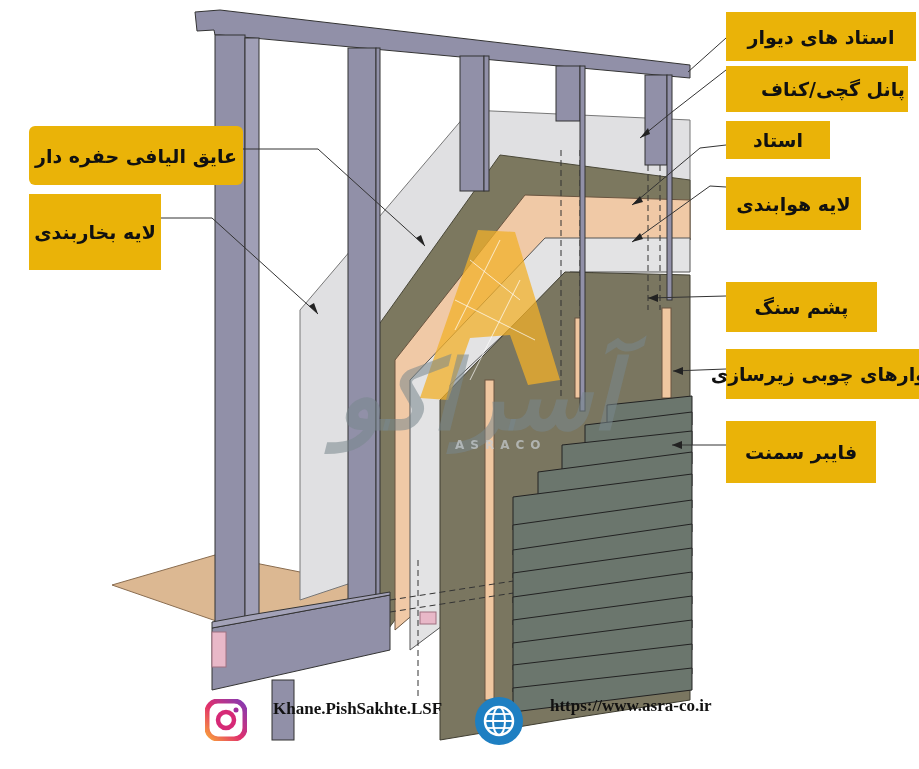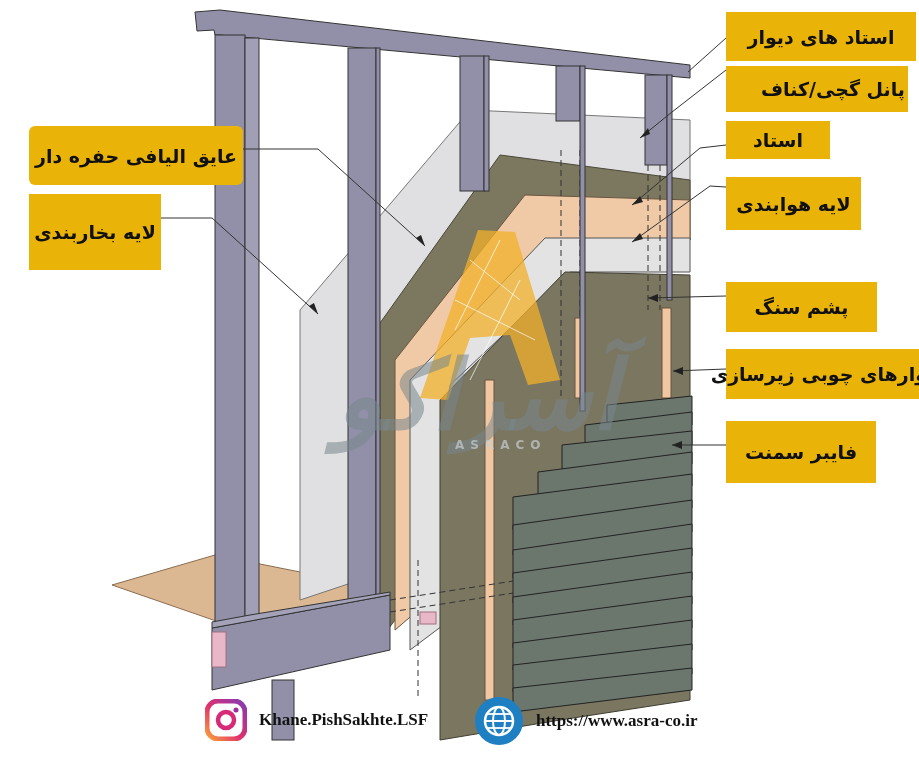--- a/index.html
+++ b/index.html
@@ -1,21 +1,21 @@
 <!DOCTYPE html>
 <html><head>
 <meta charset="utf-8">
 <style>
   html,body{margin:0;padding:0;background:#fff;}
   body{width:919px;height:769px;position:relative;overflow:hidden;font-family:"DejaVu Sans",sans-serif;}
   svg.scene{position:absolute;left:0;top:0;}
   .label{position:absolute;background:#eab308;color:#111;font-weight:bold;font-size:19px;
     display:flex;align-items:center;justify-content:center;direction:rtl;white-space:nowrap;
     font-family:"DejaVu Sans",sans-serif;}
-  .footer-item{position:absolute;display:flex;align-items:center;gap:12px;}
+  .footer-item{position:absolute;display:flex;align-items:flex-start;gap:26px;}
   .footer-text{font-family:"Liberation Serif",serif;font-weight:bold;font-size:17px;color:#111;}
   .watermark{position:absolute;left:290px;top:340px;font-family:"DejaVu Sans",sans-serif;font-weight:bold;
     font-size:96px;color:rgba(120,135,140,0.55);direction:rtl;letter-spacing:-4px;font-style:italic;margin-left:46px;}
   .watermark-sub{position:absolute;left:455px;top:438px;font-family:"DejaVu Sans",sans-serif;font-size:12px;
     color:rgba(200,205,210,0.7);letter-spacing:6px;font-weight:bold;}
 </style>
 </head>
 <body>
 
 <svg class="scene" width="919" height="769" viewBox="0 0 919 769">

